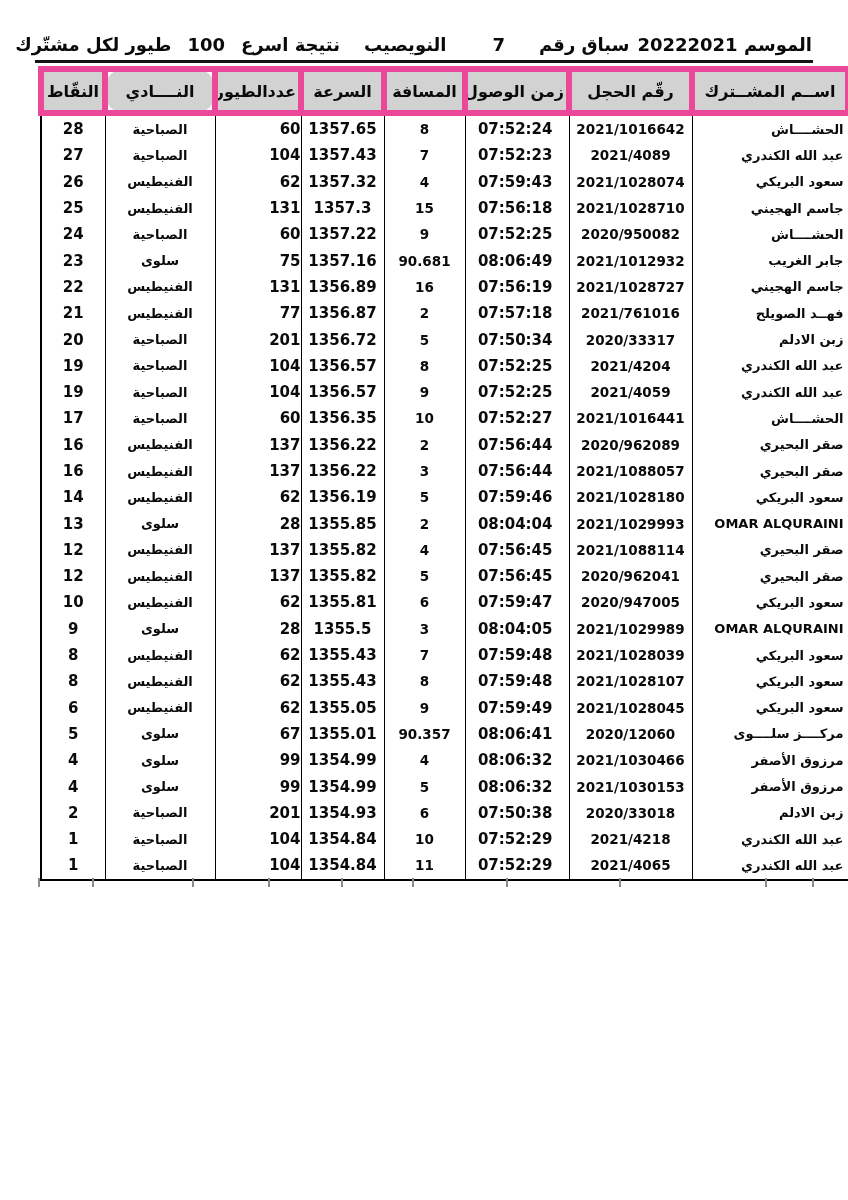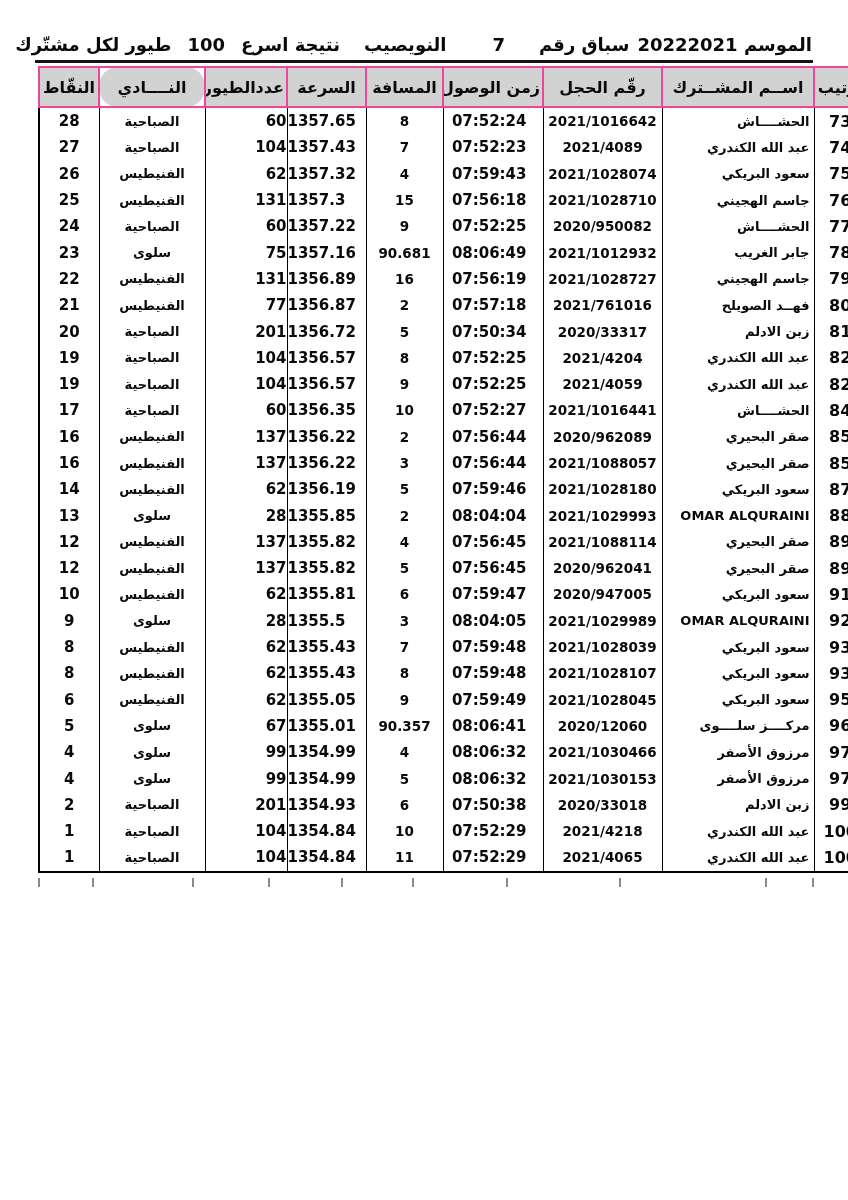--- a/index.html
+++ b/index.html
@@ -27,41 +27,41 @@
     background:#141414;
   }
 
   
   .results-table{
     position:absolute;top:66px;left:38px;width:774px;
     direction:rtl;border-collapse:collapse;table-layout:fixed;
     border:2px solid #000;
   }
   .results-table th{
-    background:#d2d2d2;border:2px solid #ec4899;
+    background:#d2d2d2;border:6px solid #ec4899;
     height:38px;padding:0 2px;
     font-weight:bold;font-size:16px;color:#0a0a0a;
     text-align:center;vertical-align:middle;white-space:nowrap;overflow:hidden;
   }
   .results-table td{
     border-left:1px solid #000;border-right:1px solid #000;
     border-top:none;border-bottom:none;
     height:26.3px;padding:0;vertical-align:middle;
     font-weight:bold;color:#0a0a0a;white-space:nowrap;overflow:hidden;
   }
   
   .col0{width:47px;}  .col1{width:146px;} .col2{width:113px;}
   .col3{width:94px;}  .col4{width:71px;}  .col5{width:73px;}
   .col6{width:76px;margin-top:48px;}  .col7{width:100px;border-radius:19px;} .col8{width:54px;}
   td.col0{font-size:16px;text-align:center;}
   td.col1{font-size:13px;text-align:right;padding-right:4px;}
   td.col2{font-size:13.5px;text-align:center;}
   td.col3{font-size:15px;text-align:right;padding-right:16px;}
   td.col4{font-size:13.5px;text-align:center;}
-  td.col5{font-size:15px;text-align:left;}
+  td.col5{font-size:15px;text-align:center;}
   td.col6{font-size:15px;}
   td.col7{font-size:13px;text-align:center;}
   td.col8{font-size:15px;text-align:center;}
 
   
   .tick{
     position:absolute;top:878px;width:2px;height:9px;background:#8a8a8a;
   }
 </style>
 </head>

